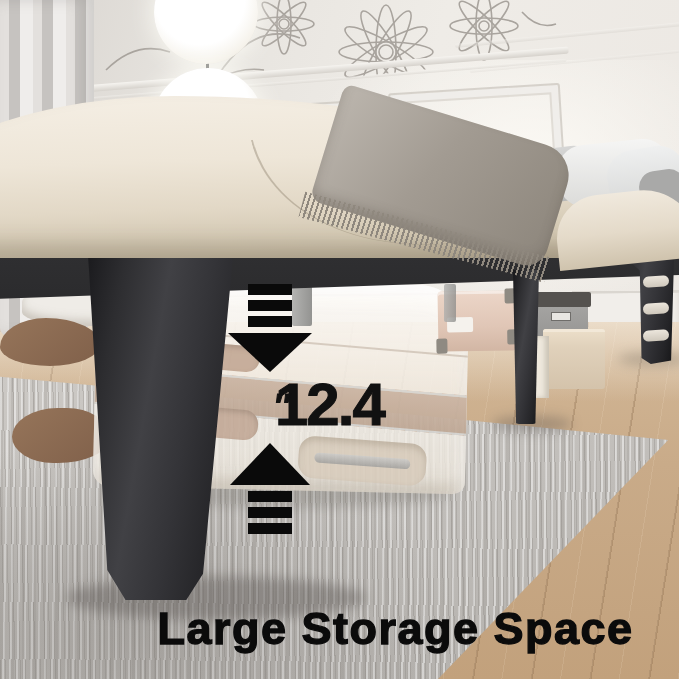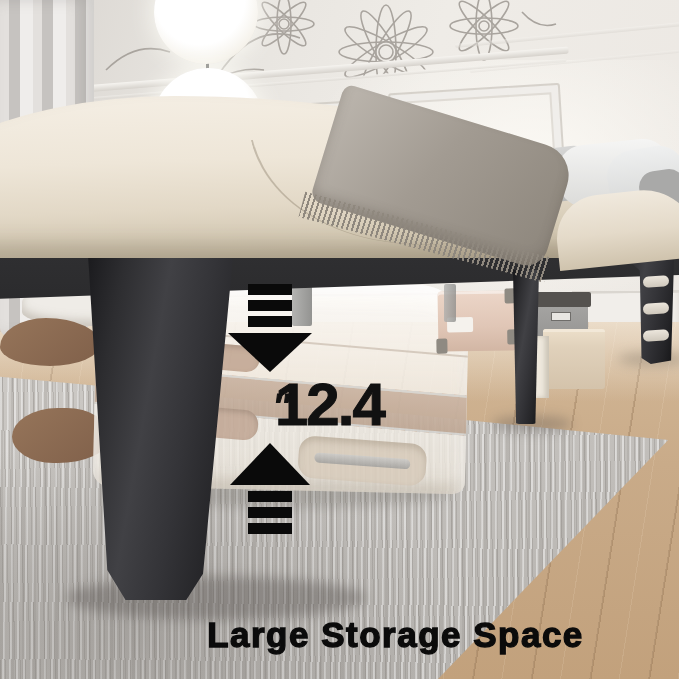--- a/index.html
+++ b/index.html
@@ -147,21 +147,21 @@
   .fringe{left:-6px;bottom:-15px;width:254px;height:26px;transform:rotate(-2deg);
     background:repeating-linear-gradient(93deg,#8f887e 0 2px,rgba(143,136,126,0) 2px 5px);}
 
   
   .arrow-svg{left:220px;top:278px;}
   .measure{left:200px;top:372px;width:150px;text-align:center;color:#111;
     font-size:60px;font-weight:700;letter-spacing:-2px;line-height:66px;
     -webkit-text-stroke:1px #111;}
   .measure .unit{position:static;font-size:34px;font-weight:700;vertical-align:28px;letter-spacing:0;}
   .caption{left:118px;right:6px;bottom:24px;text-align:center;color:#0b0b0b;
-    font-size:35px;font-weight:700;letter-spacing:1.5px;-webkit-text-stroke:1.3px #0b0b0b;}
+    font-size:45px;font-weight:700;letter-spacing:1.5px;-webkit-text-stroke:1.3px #0b0b0b;}
 </style>
 </head>
 <body>
 
 <div id="stage">
 
   <div class="wall"></div>
   <div class="wall-glow"></div>
 
   <div class="wallpaper">

